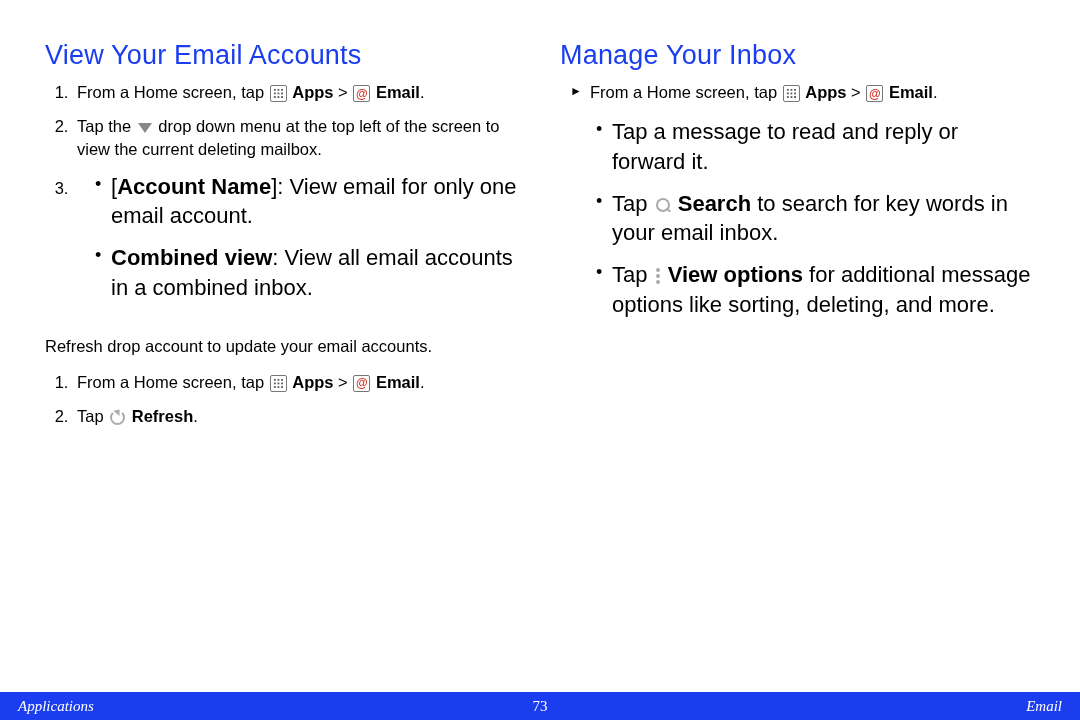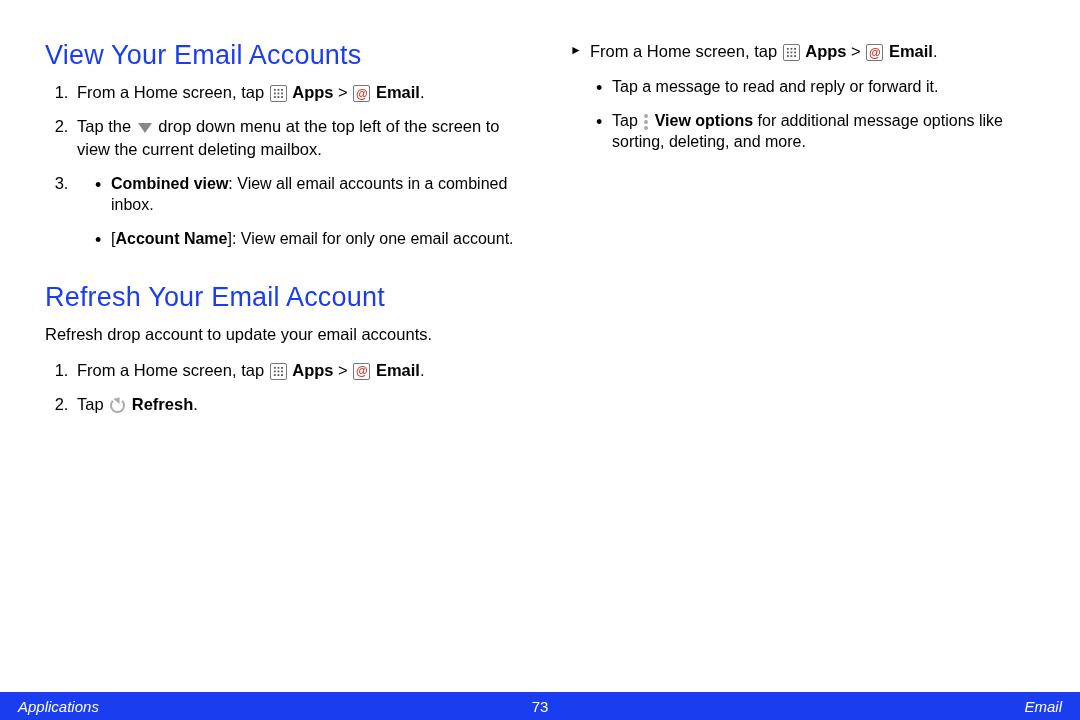--- a/index.html
+++ b/index.html
@@ -5,21 +5,21 @@
   * { box-sizing: border-box; margin: 0; padding: 0; }
   html, body { width: 1080px; height: 720px; font-family: Arial, Helvetica, sans-serif; background: #fff; }
   .page { width: 1080px; height: 720px; position: relative; padding: 40px 45px 0 45px; border-radius: 26px; }
   .columns { display: flex; gap: 40px; }
   .col { flex: 1; }
   h2.section-heading { font-size: 27px; font-weight: 400; color: #1a3df0; margin-bottom: 10px; letter-spacing: 0.2px; }
   .body-text { font-size: 16.5px; line-height: 1.35; color: #000; margin-bottom: 14px; }
   ol.steps { list-style: decimal; padding-left: 28px; margin-bottom: 10px; }
   ol.steps > li { font-size: 16.5px; line-height: 1.35; margin-bottom: 12px; padding-left: 4px; }
   ul.bullets { list-style: none; padding-left: 18px; margin-top: 6px; }
-  ul.bullets > li { font-size: 16px; line-height: 1.35; margin-bottom: 12px; position: relative; padding-left: 16px; }
+  ul.bullets > li { font-size: 22px; line-height: 1.35; margin-bottom: 12px; position: relative; padding-left: 16px; }
   ul.bullets > li::before { content: "•"; position: absolute; left: 0; top: 0; font-size: 18px; }
   .step-block { font-size: 16.5px; line-height: 1.35; margin-left: 10px; margin-bottom: 12px; position: relative; padding-left: 20px; }
   .step-block::before { content: "►"; position: absolute; left: 0; top: 2px; font-size: 12px; }
   strong { font-weight: 700; }
 
   .icon { display: inline-block; vertical-align: middle; width: 17px; height: 17px; border: 1px solid #777; border-radius: 2px; background: #fff; position: relative; margin: 0 1px; }
   .icon.apps::after {
     content: ""; position: absolute; inset: 2px;
     background-image: radial-gradient(circle, #5b5b5b 1px, transparent 1.1px);
     background-size: 33% 33%;
@@ -35,21 +35,21 @@
   .search-icon::after { content: ""; position: absolute; width: 5px; height: 2px; background: #aaa; transform: rotate(45deg); left: 10px; top: 11px; }
   .more-icon { display: inline-block; width: 4px; height: 16px; position: relative; vertical-align: middle; margin: 0 2px; }
   .more-icon::before, .more-icon::after { content: ""; position: absolute; width: 4px; height: 4px; background: #aaa; border-radius: 50%; left: 0; }
   .more-icon::before { top: 0; box-shadow: 0 6px 0 #aaa; }
   .more-icon::after { top: 12px; }
   .refresh-icon { display: inline-block; width: 15px; height: 15px; border: 2px solid #aaa; border-top-color: transparent; border-radius: 50%; vertical-align: middle; margin: 0 2px; position: relative; }
   .refresh-icon::after { content: ""; position: absolute; top: -3px; right: 1px; width: 0; height: 0; border-left: 4px solid transparent; border-right: 4px solid transparent; border-bottom: 5px solid #aaa; transform: rotate(40deg); }
 
   .section { margin-bottom: 32px; }
 
-  .footer { position: absolute; left: 0; bottom: 0; width: 1080px; height: 28px; background: #1a3df0; color: #fff; display: flex; align-items: center; justify-content: space-between; padding: 0 18px; font-size: 15px; font-style: italic; }
+  .footer { position: absolute; left: 0; bottom: 0; width: 1080px; height: 28px; background: #1a3df0; color: #fff; display: flex; align-items: center; justify-content: space-between; padding: 0 18px; font-size: 15px; font-style: italic; font-family: Liberation Serif, serif; }
   .footer .page-num { font-style: normal; position: absolute; left: 50%; transform: translateX(-50%); }
 </style>
 </head>
 <body>
 
 <div class="page">
   <div class="columns">
 
     <div class="col">
 
@@ -60,60 +60,64 @@
             <span>From a Home screen, tap </span><span class="icon apps"></span>
             <strong>Apps</strong><span> &gt; </span><span class="icon email"></span>
             <strong>Email</strong><span>.</span>
           </li>
           <li>
             <span>Tap the </span><span class="dropdown-icon"></span><span> drop down menu at the top left of the screen to view the current deleting mailbox.</span>
           </li>
           <li>
             <ul class="bullets">
               <li>
-                <strong>Combined view</strong><span>: View all email accounts in a combined inbox.</span>
+                <span>[</span><strong>Account Name</strong><span>]: View email for only one email account.</span>
               </li>
               <li>
-                <span>[</span><strong>Account Name</strong><span>]: View email for only one email account.</span>
+                <strong>Combined view</strong><span>: View all email accounts in a combined inbox.</span>
               </li>
             </ul>
           </li>
         </ol>
       </div>
 
       <div class="section">
-        <h2 class="section-heading">Refresh Your Email Account</h2>
         <p class="body-text">Refresh drop account to update your email accounts.</p>
         <ol class="steps">
           <li>
             <span>From a Home screen, tap </span><span class="icon apps"></span>
             <strong>Apps</strong><span> &gt; </span><span class="icon email"></span>
             <strong>Email</strong><span>.</span>
           </li>
           <li>
             <span>Tap </span><span class="refresh-icon"></span>
             <strong>Refresh</strong><span>.</span>
           </li>
         </ol>
       </div>
 
     </div>
 
     <div class="col">
 
       <div class="section">
+        <h2 class="section-heading">Manage Your Inbox</h2>
 
         <div class="step-block">
           <span>From a Home screen, tap </span><span class="icon apps"></span>
           <strong>Apps</strong><span> &gt; </span><span class="icon email"></span>
           <strong>Email</strong><span>.</span>
 
           <ul class="bullets" style="padding-left:6px; margin-top:14px;">
             <li>
               <span>Tap a message to read and reply or forward it.</span>
+            </li>
+            <li>
+              <span>Tap </span><span class="search-icon"></span>
+              <strong>Search</strong><span> to search for key words in your email inbox.</span>
             </li>
             <li>
               <span>Tap </span><span class="more-icon"></span>
               <strong>View options</strong><span> for additional message options like sorting, deleting, and more.</span>
             </li>
           </ul>
         </div>
       </div>
 
     </div>

